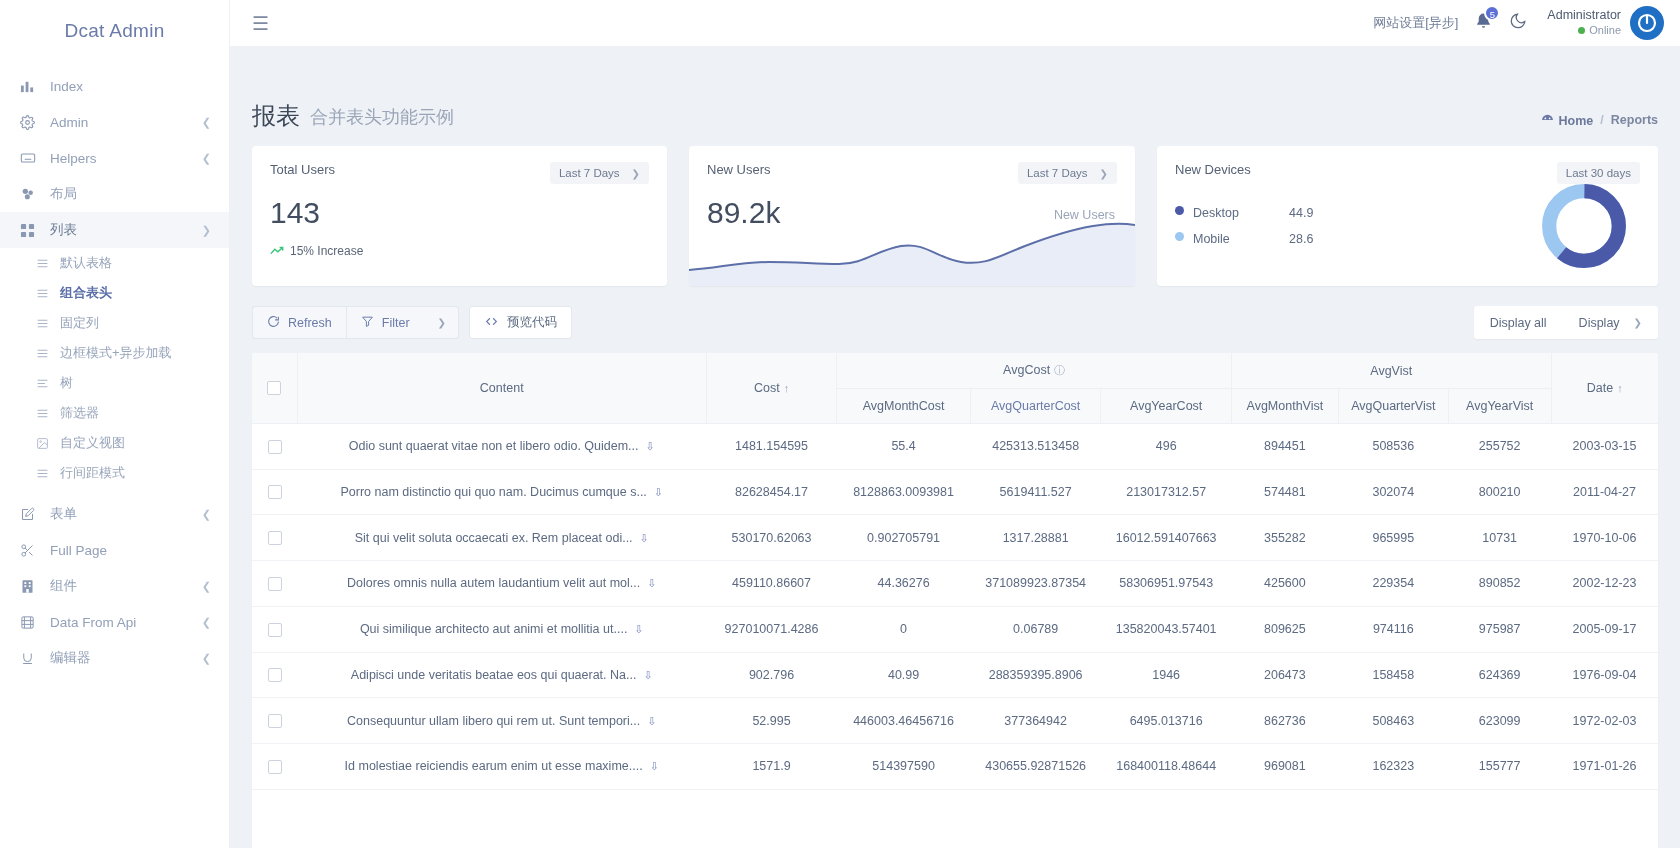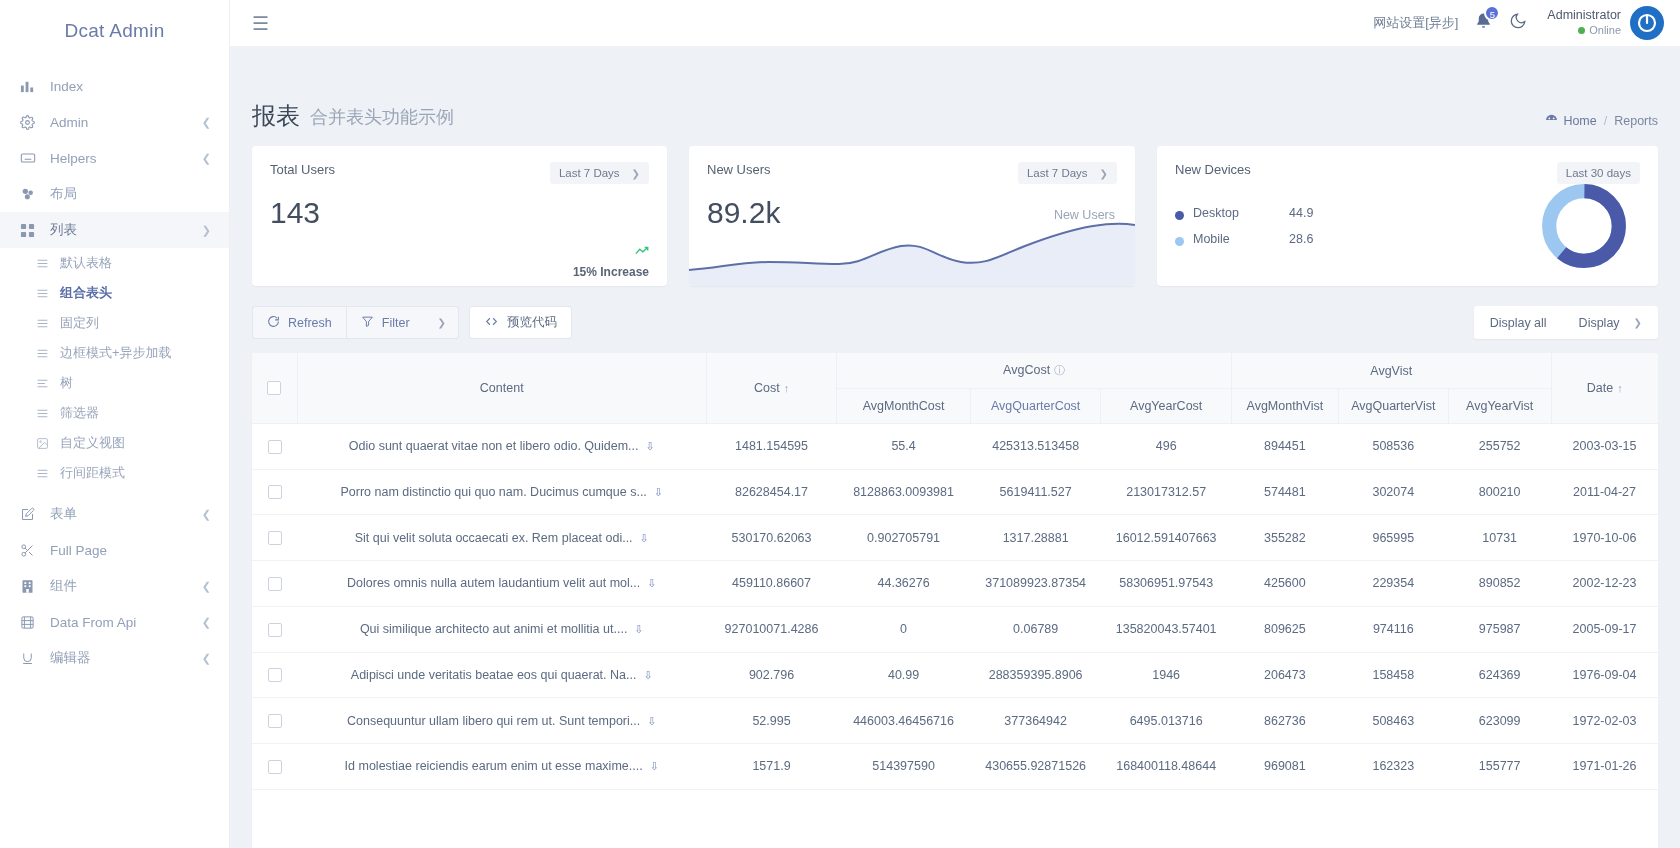--- a/index.html
+++ b/index.html
@@ -78,21 +78,21 @@
   .avatar {
     width: 34px; height: 34px; border-radius: 50%;
     background: #1f6fc4; display: flex; align-items: center; justify-content: center;
   }
 
   .content { flex: 1; overflow: hidden; padding: 0 22px; }
 
   .page-head { display: flex; align-items: flex-end; padding: 22px 0 14px 0; }
   .page-title { font-size: 24px; color: #3c4859; font-weight: 400; }
   .page-sub { font-size: 18px; color: #9aa5b8; margin-left: 10px; padding-bottom: 3px; margin-top: 36px; }
-  .crumb { margin-left: auto; font-size: 12.5px; color: #7b87a2; display: flex; align-items: center; gap: 7px; padding-bottom: 3px;}
+  .crumb { margin-left: auto; font-size: 12.5px; color: #7b87a2; display: flex; gap: 7px; padding-bottom: 3px; font-weight: bold;}
   .crumb .c-home { display: flex; align-items: center; gap: 5px; color:#6b789a; cursor:pointer;}
   .crumb .sep { color: #b5bdcd; }
   .crumb .c-cur { color: #7b87a2; }
 
   
   .cards { display: flex; gap: 22px; }
   .card {
     background: #fff; border-radius: 4px; box-shadow: 0 1px 2px rgba(60,72,88,.06);
     height: 140px; position: relative; overflow: hidden;
   }
@@ -102,25 +102,25 @@
   .card-head { display: flex; align-items: flex-start; padding: 16px 18px 0 18px; }
   .card-title { font-size: 13px; color: #566174; font-weight: 400; }
   .pill {
     margin-left: auto; background: #f2f4f7; border-radius: 3px;
     font-size: 11.5px; color: #6d7a90; padding: 5px 9px;
     display: flex; align-items: center; gap: 12px; cursor: pointer;
   }
   .pill .pchev { font-size: 10px; color: #9aa5b8; }
   .pill.static { gap: 0; }
   .big-num { font-size: 30px; color: #424e60; padding: 12px 18px 0 18px; font-weight: 400; }
-  .increase { display: flex; align-items: flex-end; gap: 6px; padding: 14px 18px 0 18px; font-size: 12px; color: #5a6577; font-weight: bold; flex-direction: column;}
+  .increase { display: flex; align-items: flex-start; gap: 6px; padding: 14px 18px 0 18px; font-size: 12px; color: #5a6577; font-weight: normal;}
   .increase .tri { color: #3ac47d; font-size: 13px; }
   .newusers-label { position: absolute; right: 20px; top: 62px; font-size: 12.5px; color: #9aa5b8; }
   .spark { position: absolute; left: 0; right: 0; bottom: 0; height: 74px; }
-  .legend-row { display: flex; align-items: flex-end; font-size: 12.5px; color: #5c6a82; padding: 4px 18px 0 18px;}
+  .legend-row { display: flex; align-items: flex-start; font-size: 12.5px; color: #5c6a82; padding: 4px 18px 0 18px;}
   .legend-row .ldot { width: 9px; height: 9px; border-radius: 50%; margin-right: 9px; }
   .legend-row .lname { width: 96px; }
   .legend-row .lval { color: #5c6a82; }
   .donut-wrap { position: absolute; right: 28px; top: 34px; }
 
   
   .toolbar { display: flex; align-items: center; margin-top: 20px; height: 33px; }
   .btn {
     height: 33px; display: flex; align-items: center; gap: 8px;
     padding: 0 14px; font-size: 12.5px; border: 1px solid #e3e7ee;

